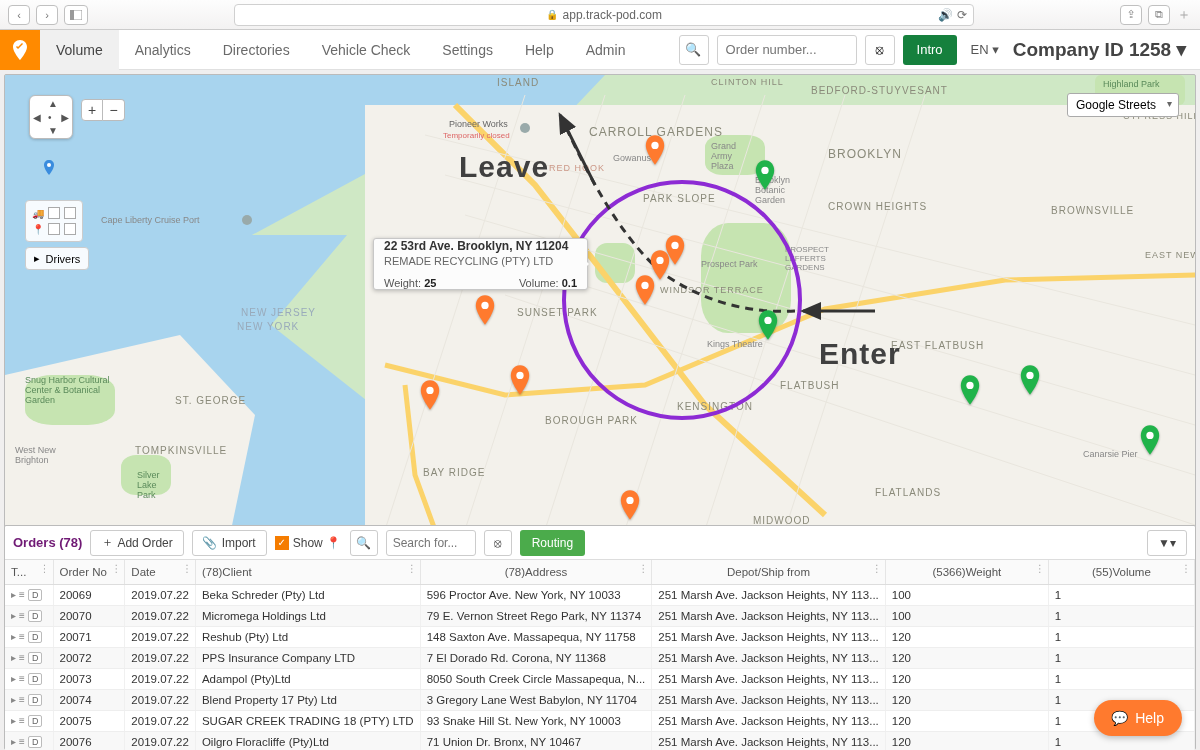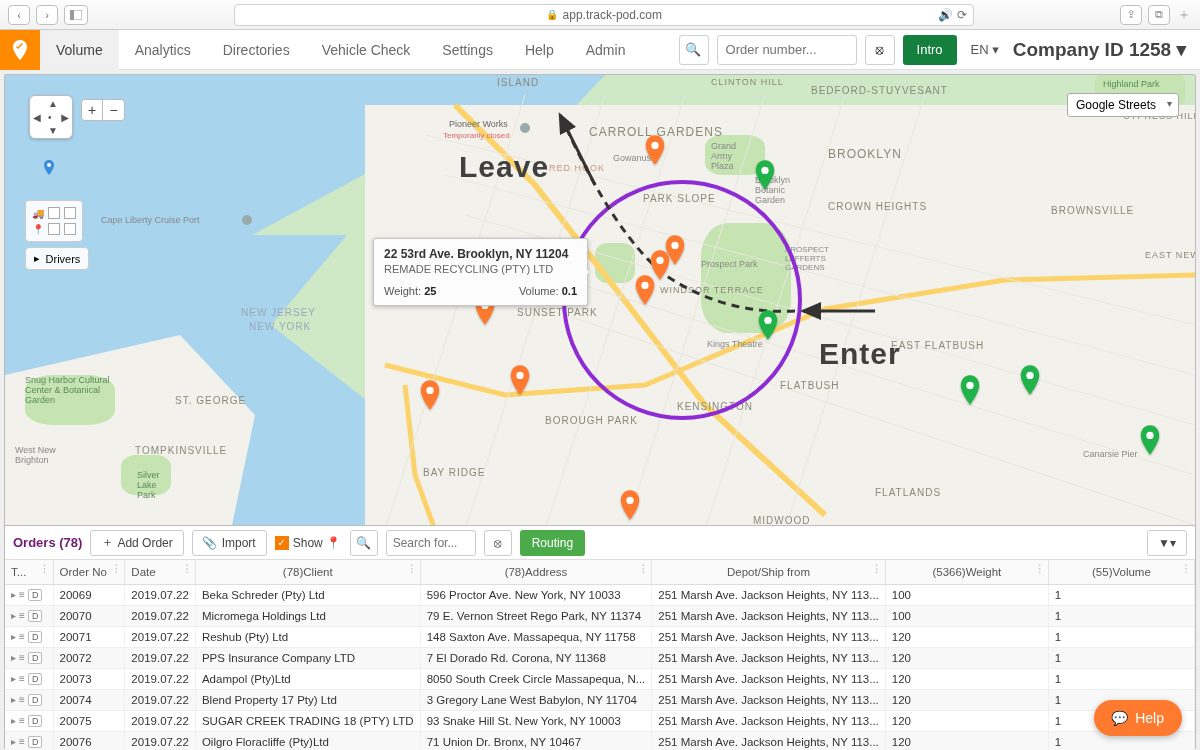--- a/index.html
+++ b/index.html
@@ -62,21 +62,21 @@
 
 .marker { position: absolute; width: 22px; height: 30px; transform: translate(-50%, -100%); }
 .marker svg { width: 100%; height: 100%; filter: drop-shadow(0 1px 1px rgba(0,0,0,.3)); }
 .marker.green svg path:first-child { fill: #20b34a; }
 .marker.orange svg path:first-child { fill: #ff7a2e; }
 
 
 .geofence { position: absolute; left: 557px; top: 105px; width: 240px; height: 240px; border: 4px solid #8d2bd4; border-radius: 50%; }
 
 
-.tooltip { position: absolute; left: 368px; top: 163px; width: 215px; background: #fcfcfc; border: 1px solid #c7c7c7; border-radius: 3px; padding: 8px 10px; font-size: 12px; box-shadow: 0 1px 4px rgba(0,0,0,.25); }
+.tooltip { position: absolute; left: 368px; top: 163px; width: 215px; background: #fcfcfc; border: 1px solid #c7c7c7; border-radius: 3px; padding: 0 10px; font-size: 12px; box-shadow: 0 1px 4px rgba(0,0,0,.25); }
 .tooltip .addr { font-weight: 600; color: #333; }
 .tooltip .client { color: #666; margin-top: 2px; font-size: 11px; }
 .tooltip .metrics { margin-top: 10px; display: flex; justify-content: space-between; color: #555; font-size: 11px; }
 .tooltip .metrics b { color: #222; }
 .tooltip::after { content: ""; position: absolute; right: -8px; top: 50%; margin-top: -6px; border: 6px solid transparent; border-left-color: #fcfcfc; }
 
 
 .orders-panel { position: absolute; left: 4px; right: 4px; bottom: 0; height: 225px; background: #fff; border: 1px solid #bbb; border-radius: 2px; }
 .orders-toolbar { height: 34px; border-bottom: 1px solid #ddd; display: flex; align-items: center; padding: 0 8px; gap: 8px; font-size: 13px; }
 .orders-title { color: #701a75; font-weight: bold; }
@@ -211,21 +211,21 @@
   <div class="map-label sm" style="left:608px; top:78px;">Gowanus</div>
   <div class="map-label sm" style="left:706px; top:66px; width:40px; white-space:normal;">Grand Army Plaza</div>
   <div class="map-label sm" style="left:750px; top:100px; width:50px; white-space:normal;">Brooklyn Botanic Garden</div>
   <div class="map-label sm" style="left:702px; top:264px;">Kings Theatre</div>
   <div class="map-label sm" style="left:780px; top:170px; font-size:8px; width:60px; white-space:normal;">PROSPECT LEFFERTS GARDENS</div>
   <div class="map-label sm" style="left:444px; top:44px; color:#666;">Pioneer Works</div>
   <div class="map-label sm" style="left:438px; top:56px; color:#d66; font-size:8px;">Temporarily closed</div>
   <div class="map-label" style="left:544px; top:88px; color:#c98; font-size:9px;">RED HOOK</div>
   <div class="map-label" style="left:576px; top:50px; font-size:12px;margin-left:8px;">CARROLL GARDENS</div>
   <div class="map-label" style="left:236px; top:232px; color:#9ab;">NEW JERSEY</div>
-  <div class="map-label" style="left:244px; top:246px; color:#9ab;">NEW YORK</div>
+  <div class="map-label" style="left:232px; top:246px; color:#9ab;">NEW YORK</div>
   <div class="map-label" style="left:170px; top:320px;">ST. GEORGE</div>
   <div class="map-label" style="left:130px; top:370px;">TOMPKINSVILLE</div>
   <div class="map-label sm" style="left:10px; top:370px; width:60px; white-space:normal;">West New Brighton</div>
   <div class="map-label sm" style="left:20px; top:300px; width:90px; white-space:normal; color:#5a8a5a;">Snug Harbor Cultural Center &amp; Botanical Garden</div>
   <div class="map-label sm" style="left:132px; top:395px; width:40px; white-space:normal; color:#5a8a5a;">Silver Lake Park</div>
   <div class="map-label sm" style="left:96px; top:140px;">Cape Liberty Cruise Port</div>
   <div class="map-label" style="left:706px; top:2px; font-size:9px;">CLINTON HILL</div>
   <div class="map-label" style="left:1118px; top:36px; font-size:9px;">CYPRESS HILLS</div>
   <div class="map-label sm" style="left:1098px; top:4px; color:#5a8a5a;">Highland Park</div>
   <div class="map-label sm" style="left:1068px; top:374px;margin-left:10px;">Canarsie Pier</div>
@@ -362,21 +362,21 @@
     <button class="tbtn" style="width:28px; padding:0; justify-content:center;">⦻</button>
     <button class="routing-btn">Routing</button>
     <button class="tbtn filter-btn">▼▾</button>
   </div>
   <table class="orders-table">
     <thead>
         <tr>
       <th style="width:50px"><span>T...</span><span class="dots">⋮</span></th>
       <th class="c-orderno"><span>Order No</span><span class="dots">⋮</span></th>
       <th class="c-date"><span>Date</span><span class="dots">⋮</span></th>
-      <th class="c-client" style="text-align:center"><span>(78)Client</span><span class="dots">⋮</span></th>
+      <th class="c-client" style=""><span>(78)Client</span><span class="dots">⋮</span></th>
       <th class="c-addr" style="text-align:center"><span>(78)Address</span><span class="dots">⋮</span></th>
       <th class="c-depot" style="text-align:center"><span>Depot/Ship from</span><span class="dots">⋮</span></th>
       <th class="c-weight" style="text-align:center"><span>(5366)Weight</span><span class="dots">⋮</span></th>
       <th class="c-vol" style="text-align:center"><span>(55)Volume</span><span class="dots">⋮</span></th>
     </tr>
       </thead>
     <tbody id="orders-body">
         <tr>
           <td>
             <div class="row-tools">

